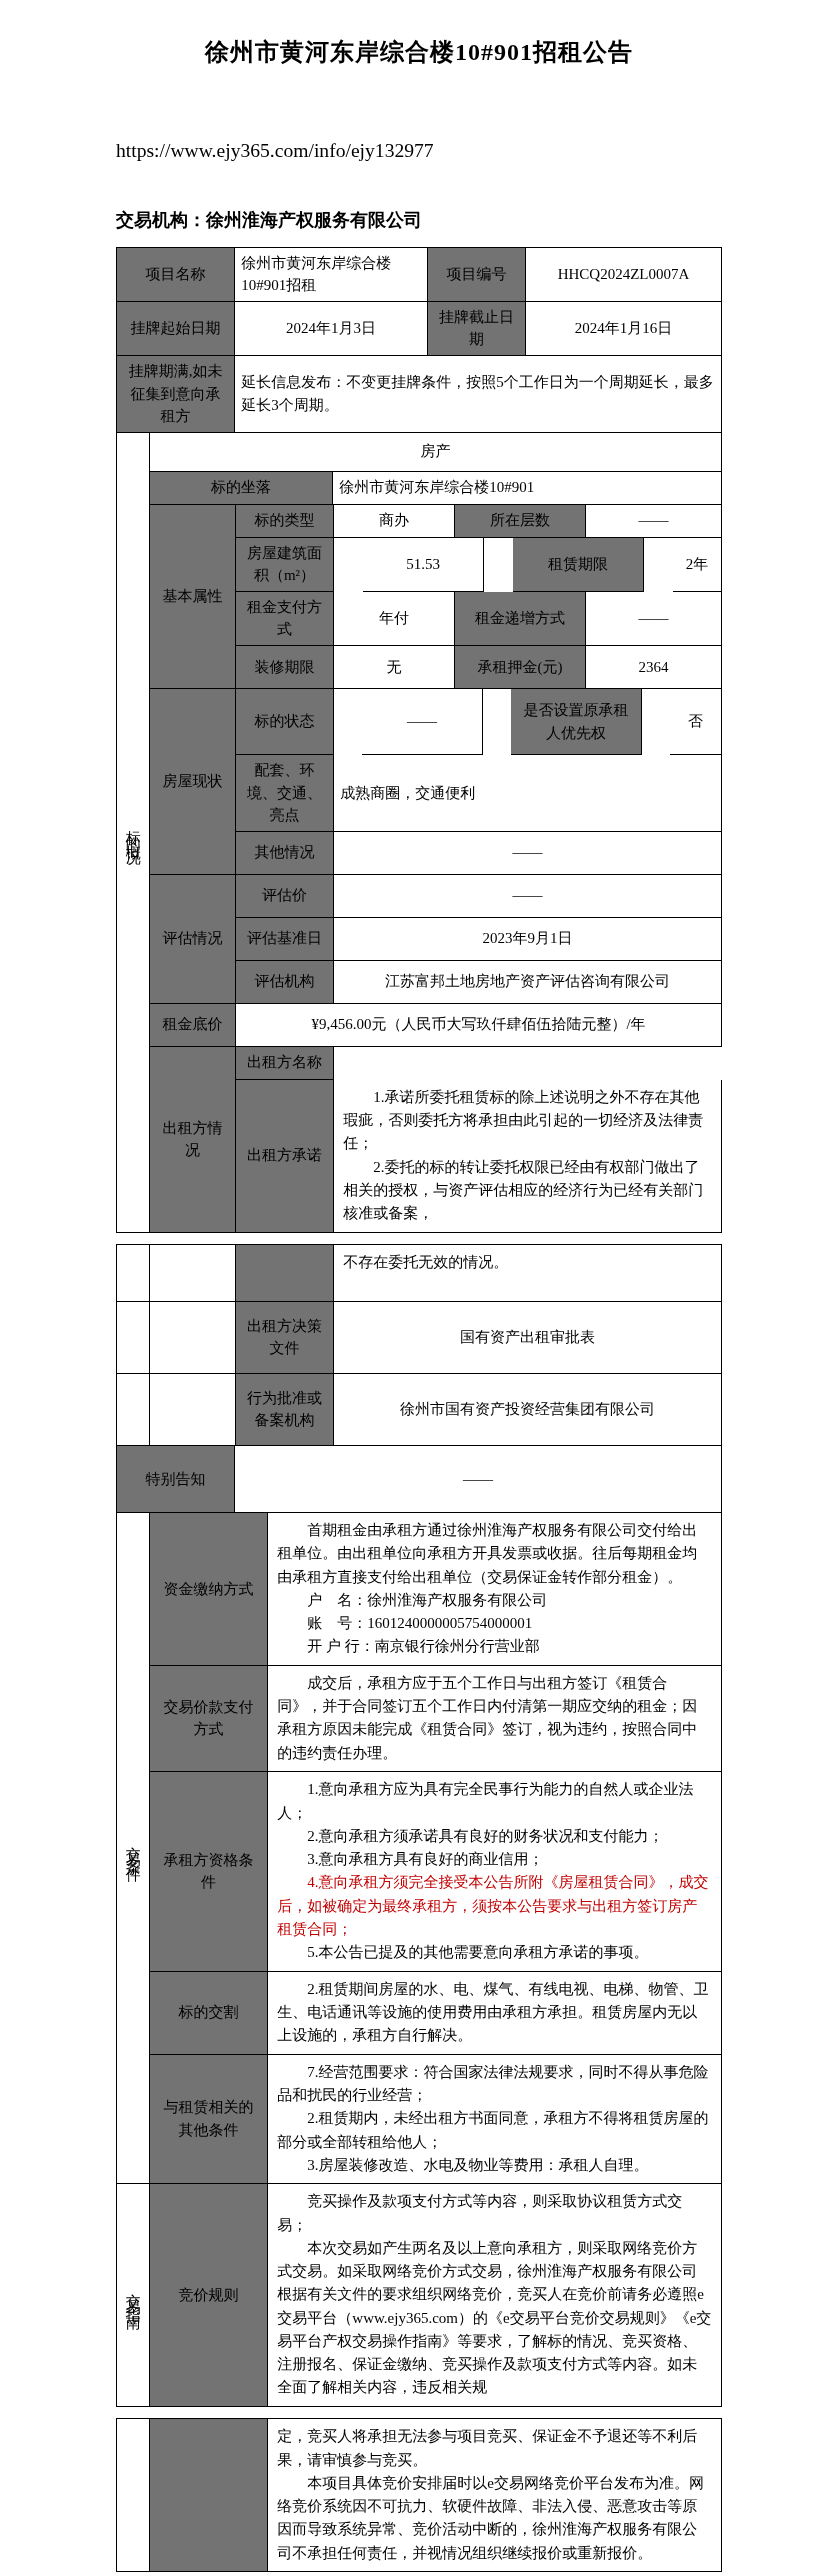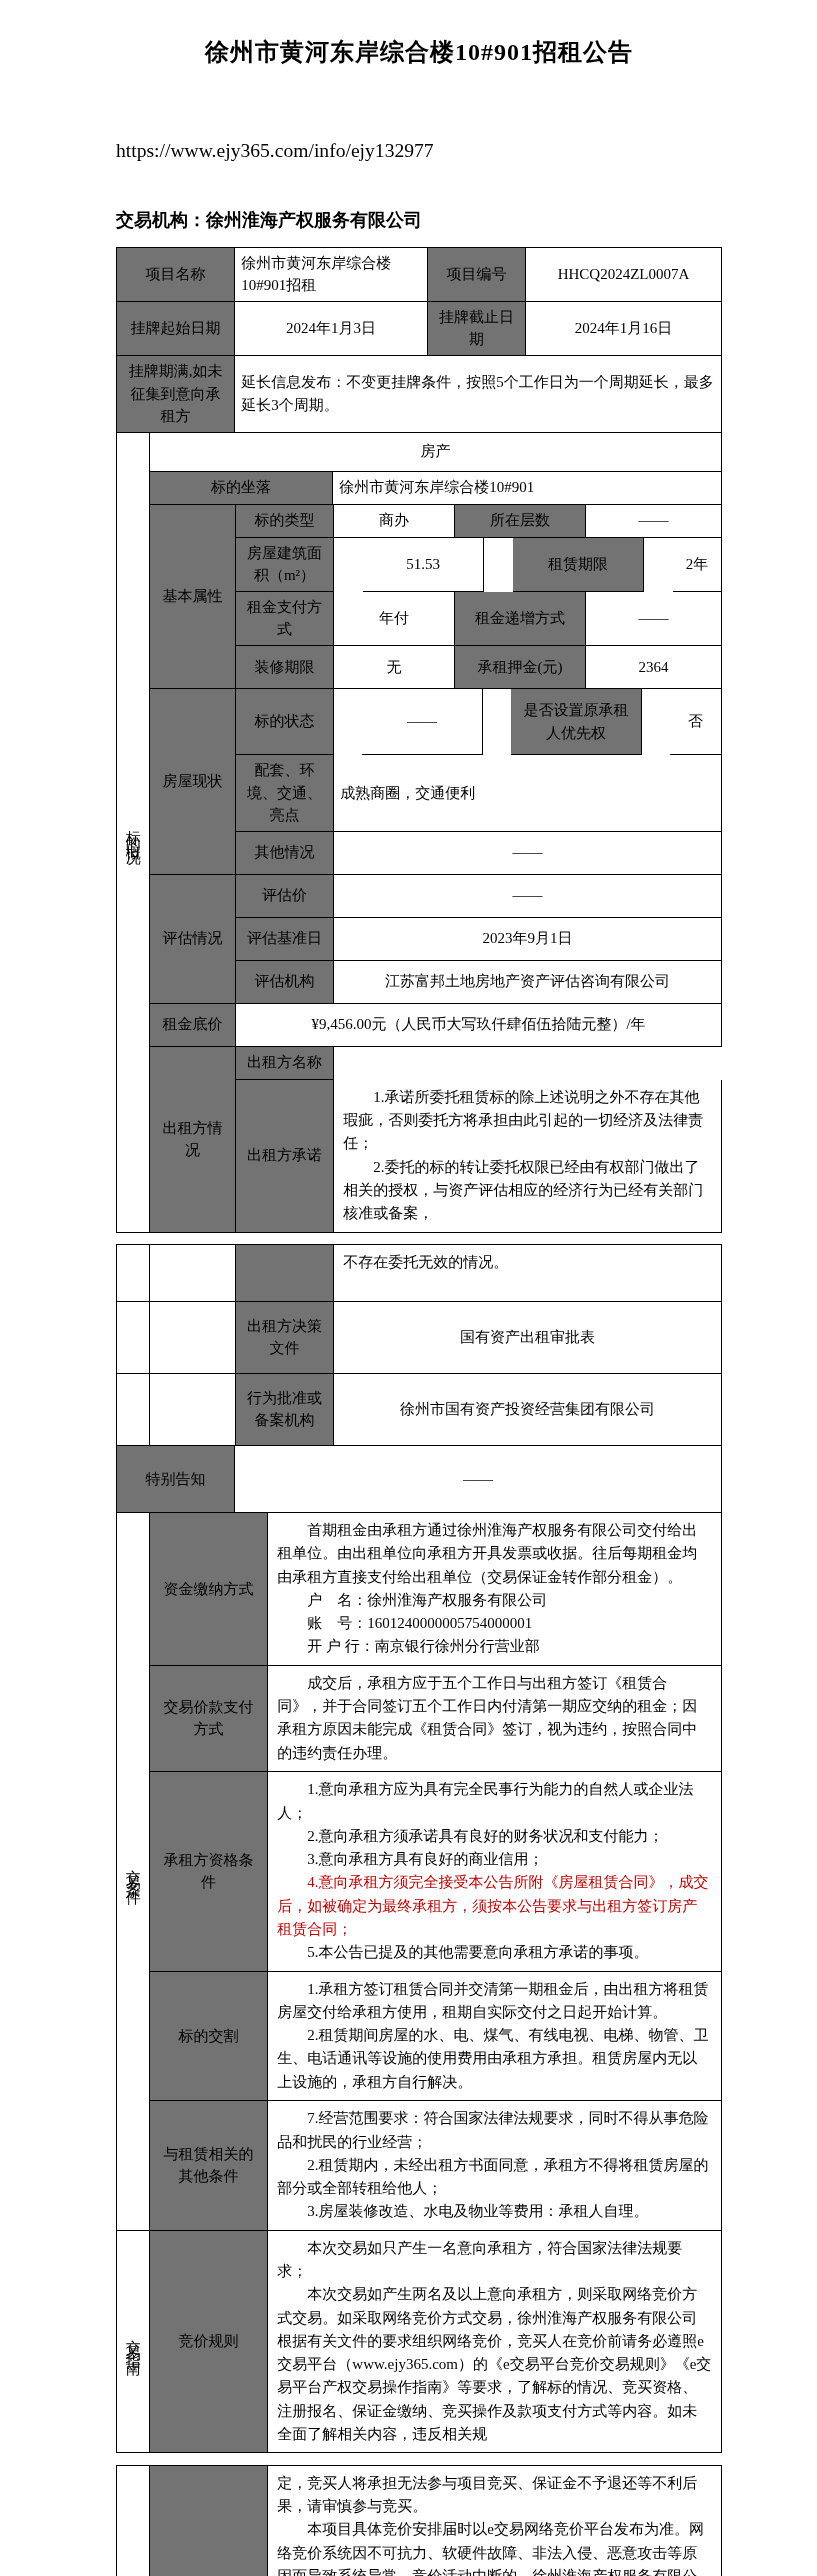--- a/index.html
+++ b/index.html
@@ -213,42 +213,41 @@
             <p>1.意向承租方应为具有完全民事行为能力的自然人或企业法人；</p>
             <p>2.意向承租方须承诺具有良好的财务状况和支付能力；</p>
             <p>3.意向承租方具有良好的商业信用；</p>
             <p class="red">4.意向承租方须完全接受本公告所附《房屋租赁合同》，成交后，如被确定为最终承租方，须按本公告要求与出租方签订房产租赁合同；</p>
             <p>5.本公告已提及的其他需要意向承租方承诺的事项。</p>
           </div>
         </div>
         <div class="r">
           <div class="c lab w230">标的交割</div>
           <div class="c fx txt">
-            <p>1.承租方签订租赁合同并交清第一期租金后，由出租方将租赁房屋交付给承租方使用，租期自实际交付之日起开始计算。</p>
             <p>2.租赁期间房屋的水、电、煤气、有线电视、电梯、物管、卫生、电话通讯等设施的使用费用由承租方承担。租赁房屋内无以上设施的，承租方自行解决。</p>
           </div>
         </div>
         <div class="r">
           <div class="c lab w230">与租赁相关的其他条件</div>
           <div class="c fx txt">
             <p>7.经营范围要求：符合国家法律法规要求，同时不得从事危险品和扰民的行业经营；</p>
             <p>2.租赁期内，未经出租方书面同意，承租方不得将租赁房屋的部分或全部转租给他人；</p>
             <p>3.房屋装修改造、水电及物业等费用：承租人自理。</p>
           </div>
         </div>
       </div>
     </div>
 
     <div class="grp">
       <div class="c w64 vert">交易指南</div>
       <div class="gb">
         <div class="r">
           <div class="c lab w230">竞价规则</div>
           <div class="c fx txt">
-            <p>本次交易如只产生一名意向承租方，符合国家法律法规要求；</p>
+            <p>竞买操作及款项支付方式等内容，则采取协议租赁方式交易；</p>
             <p>本次交易如产生两名及以上意向承租方，则采取网络竞价方式交易。如采取网络竞价方式交易，徐州淮海产权服务有限公司根据有关文件的要求组织网络竞价，竞买人在竞价前请务必遵照e交易平台（www.ejy365.com）的《e交易平台竞价交易规则》《e交易平台产权交易操作指南》等要求，了解标的情况、竞买资格、注册报名、保证金缴纳、竞买操作及款项支付方式等内容。如未全面了解相关内容，违反相关规</p>
           </div>
         </div>
       </div>
     </div>
   </section>
 
   <section class="tbl">
     <div class="r">
       <div class="c w64"></div>

